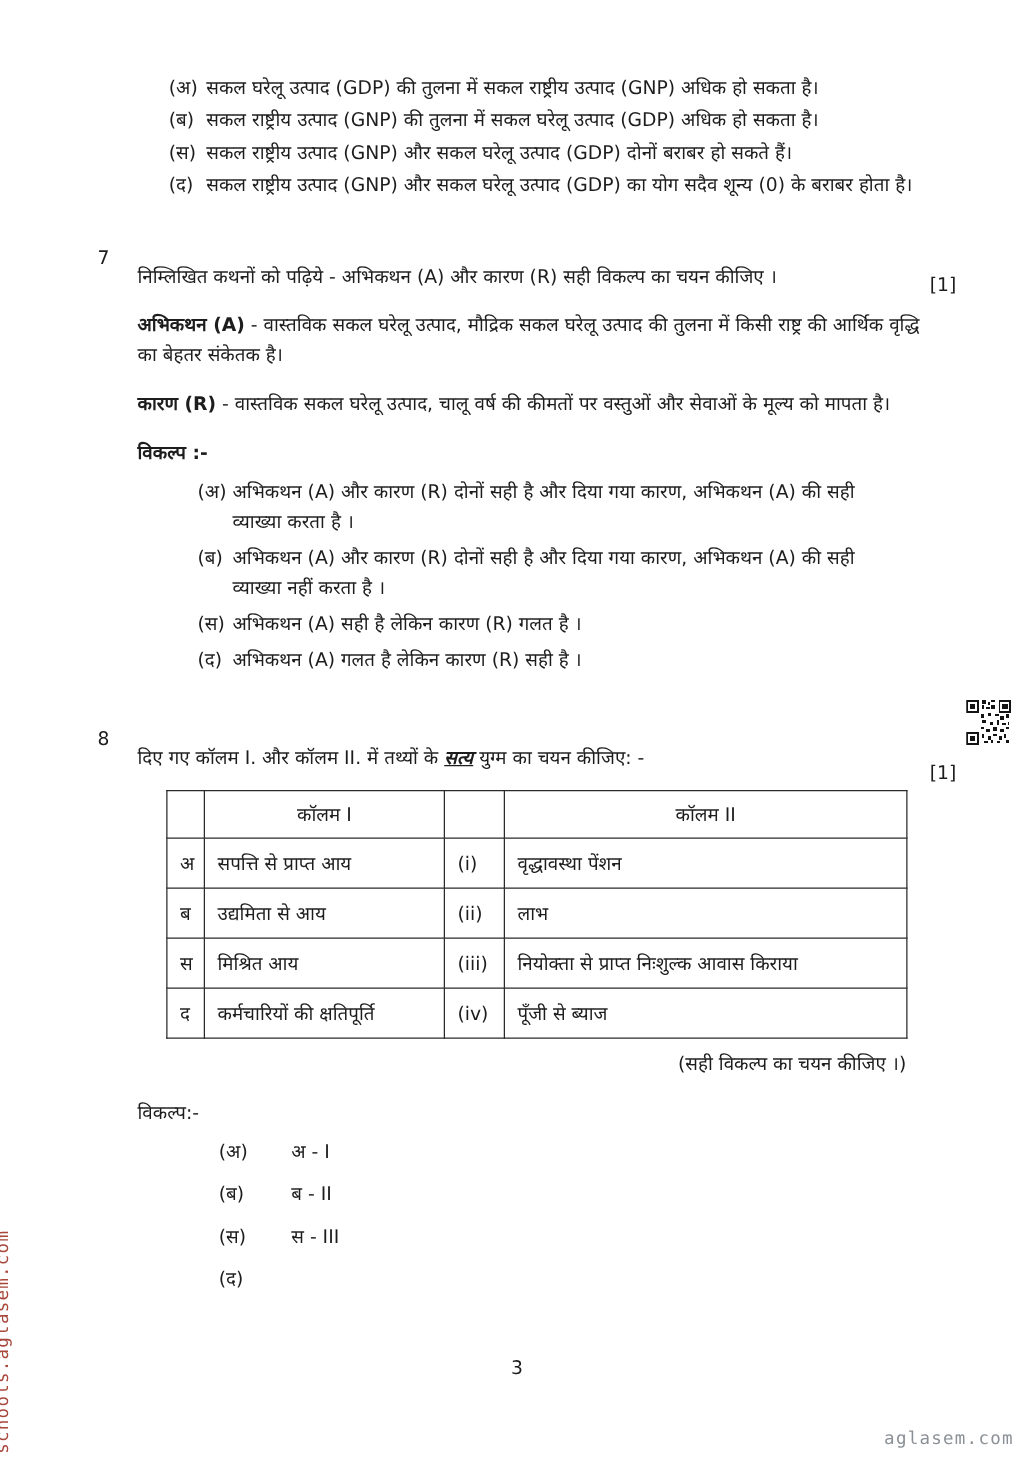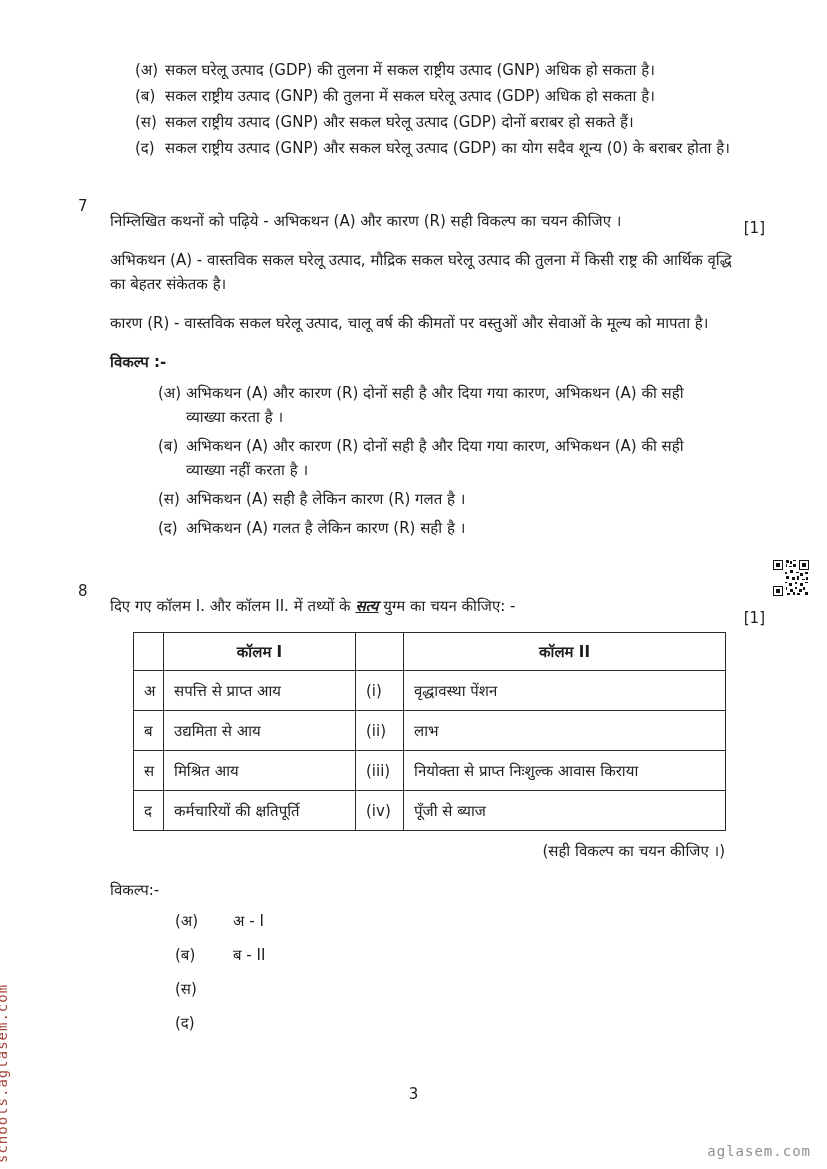--- a/index.html
+++ b/index.html
@@ -37,21 +37,21 @@
   .marks {
     position: absolute;
     right: 0;
     font-size: 15px;
     color: #1d1d1d;
   }
   .q7 .marks { top: 22px; }
   .q8 .marks { top: 27px; }
 
   .q-body p { margin: 15px 0 7px 0; }
-  .q-body .bold-label { font-weight: normal; }
+  .q-body .bold-label { font-weight: bold; }
   .options-heading { font-weight: bold; margin: 4px 0 8px 0; }
   .q7-options { margin-left: 48px; max-width: 560px; }
   .q7-options .opt-row { margin-bottom: 5px; }
   .q7-options .opt-label { flex-basis: 28px; }
 
   .emph { font-weight: bold; font-style: italic; text-decoration: underline; }
 
   
   table.match-table {
     border-collapse: collapse;
@@ -60,21 +60,21 @@
     table-layout: fixed;
   }
   table.match-table td, table.match-table th {
     border: 1px solid #2b2b2b;
     padding: 6px 10px;
     font-size: 15px;
     vertical-align: middle;
     text-align: left;
     font-weight: normal;
   }
-  table.match-table th { font-weight: bold; text-align: center; height: 38px; }
+  table.match-table th { font-weight: normal; text-align: center; height: 38px; }
   table.match-table td { height: 40px; }
   col.c-key { width: 30px; }
   col.c-one { width: 192px; }
   col.c-num { width: 48px; }
   col.c-two { width: 322px; }
   td.key-cell { text-align: center; }
 
   .table-note {
     width: 615px;
     text-align: right;
@@ -243,20 +243,21 @@
             <div class="opt-row">
               <span class="opt-label">(अ)</span>
               <span class="opt-text">अ - I</span>
             </div>
             <div class="opt-row">
               <span class="opt-label">(ब)</span>
               <span class="opt-text">ब  - II</span>
             </div>
             <div class="opt-row">
               <span class="opt-label">(स)</span>
+              <span class="opt-text">स  - III</span>
             </div>
             <div class="opt-row">
               <span class="opt-label">(द)</span>
             </div>
           </div>
         </div>
       </div>
     </section>
 
   </div>

